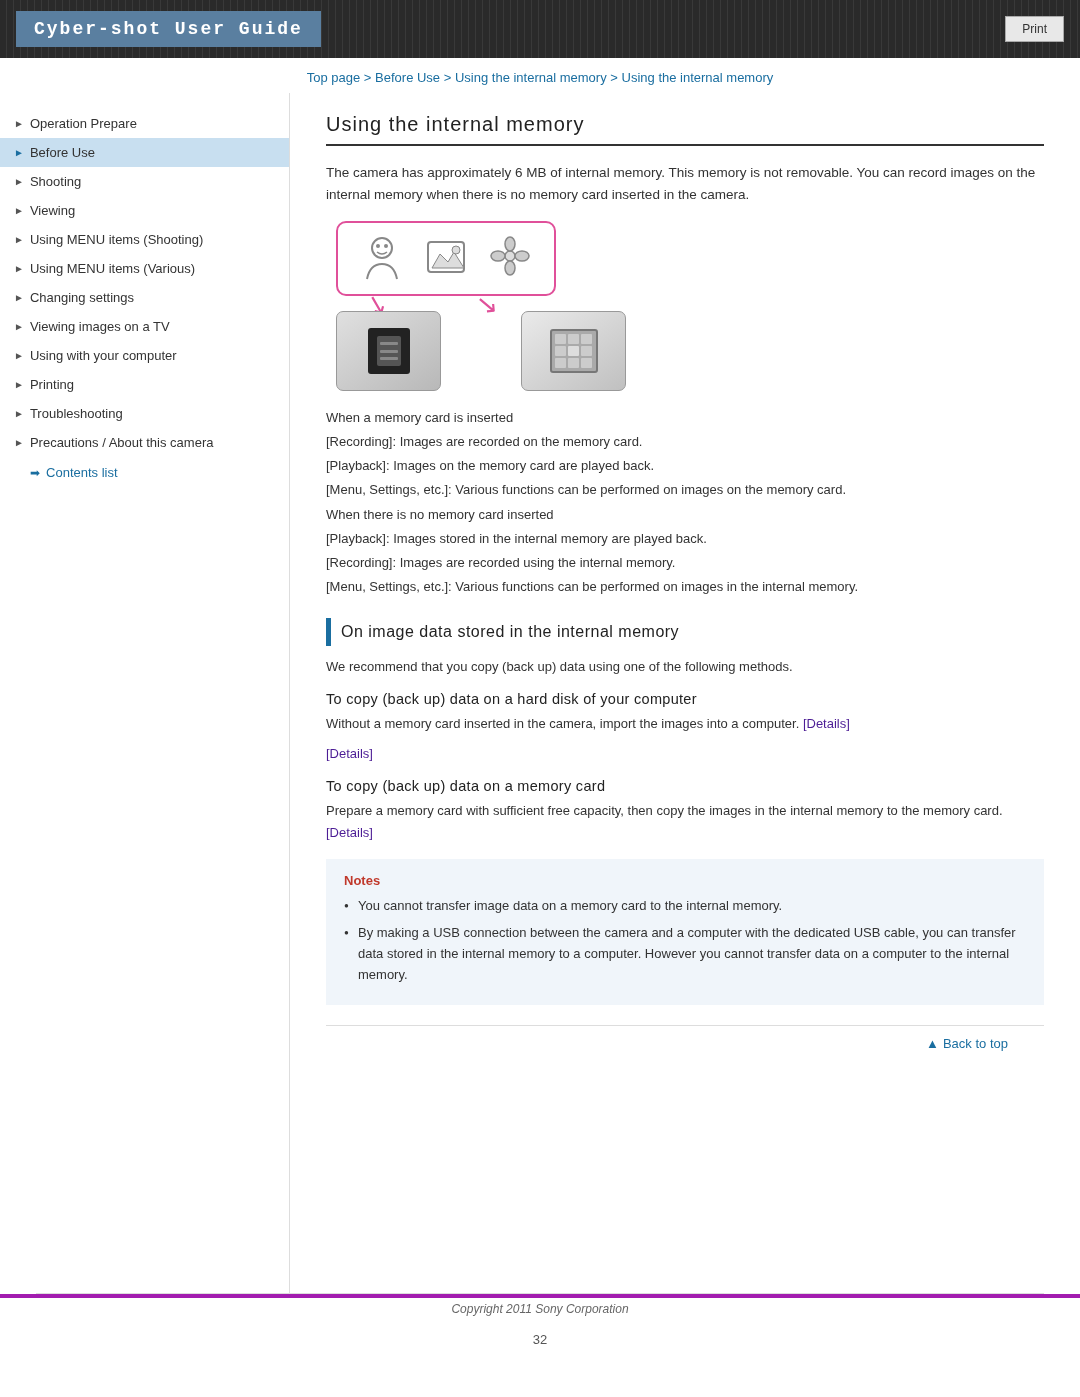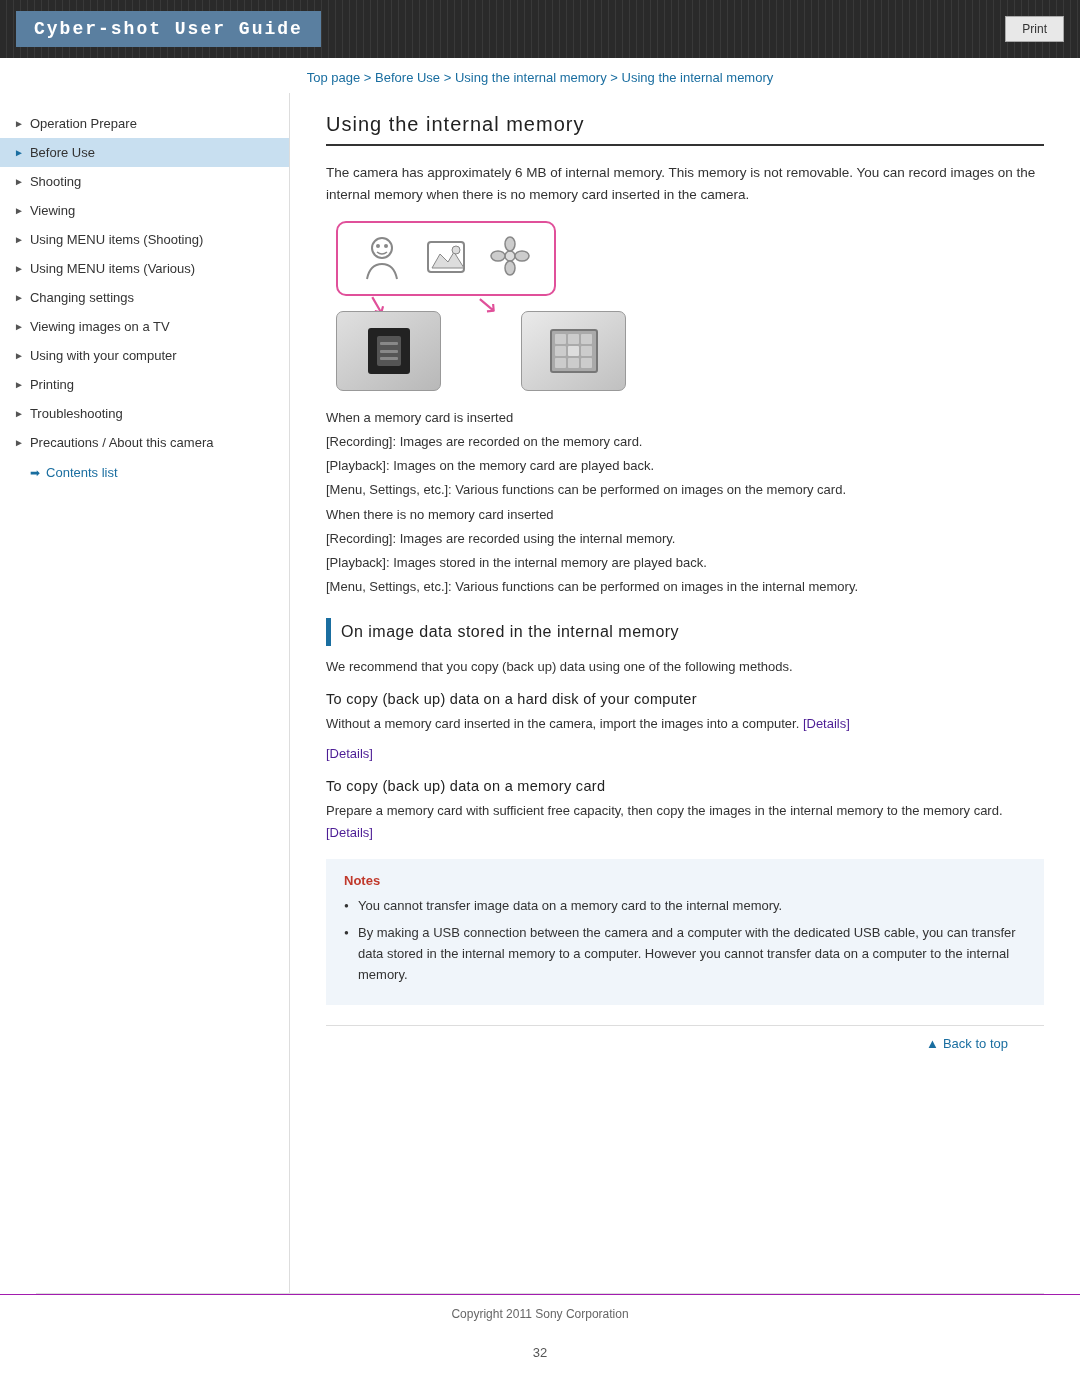--- a/index.html
+++ b/index.html
@@ -235,24 +235,25 @@
       color: #1a6ea0;
       font-size: 13px;
       text-decoration: none;
       display: flex;
       align-items: center;
       gap: 4px;
     }
 
     .footer {
       text-align: center;
-      padding: 12px;
+      padding: 4px;
       font-size: 12px;
       color: #666;
-      border-top: 1px solid #a21caf;
+      border-top: 4px solid #a21caf;
+      font-style: italic;
     }
 
     .page-number {
       text-align: center;
       padding: 12px;
       font-size: 13px;
       color: #555;
     }
   </style>
 </head>
@@ -403,22 +404,22 @@
         </div>
       </div>
     </div>
 
     <div class="desc-block">
       <p>When a memory card is inserted</p>
       <p>[Recording]: Images are recorded on the memory card.</p>
       <p>[Playback]: Images on the memory card are played back.</p>
       <p>[Menu, Settings, etc.]: Various functions can be performed on images on the memory card.</p>
       <p>When there is no memory card inserted</p>
+      <p>[Playback]: Images stored in the internal memory are played back.</p>
       <p>[Recording]: Images are recorded using the internal memory.</p>
-      <p>[Playback]: Images stored in the internal memory are played back.</p>
       <p>[Menu, Settings, etc.]:  Various functions can be performed on images in the internal memory.</p>
     </div>
 
     <div class="section-header">
       <div class="blue-bar"></div>
       <h2 class="section-title">On image data stored in the internal memory</h2>
     </div>
     <p class="body-text">We recommend that you copy (back up) data using one of the following methods.</p>
 
     <h3 class="sub-section-title">To copy (back up) data on a hard disk of your computer</h3>

